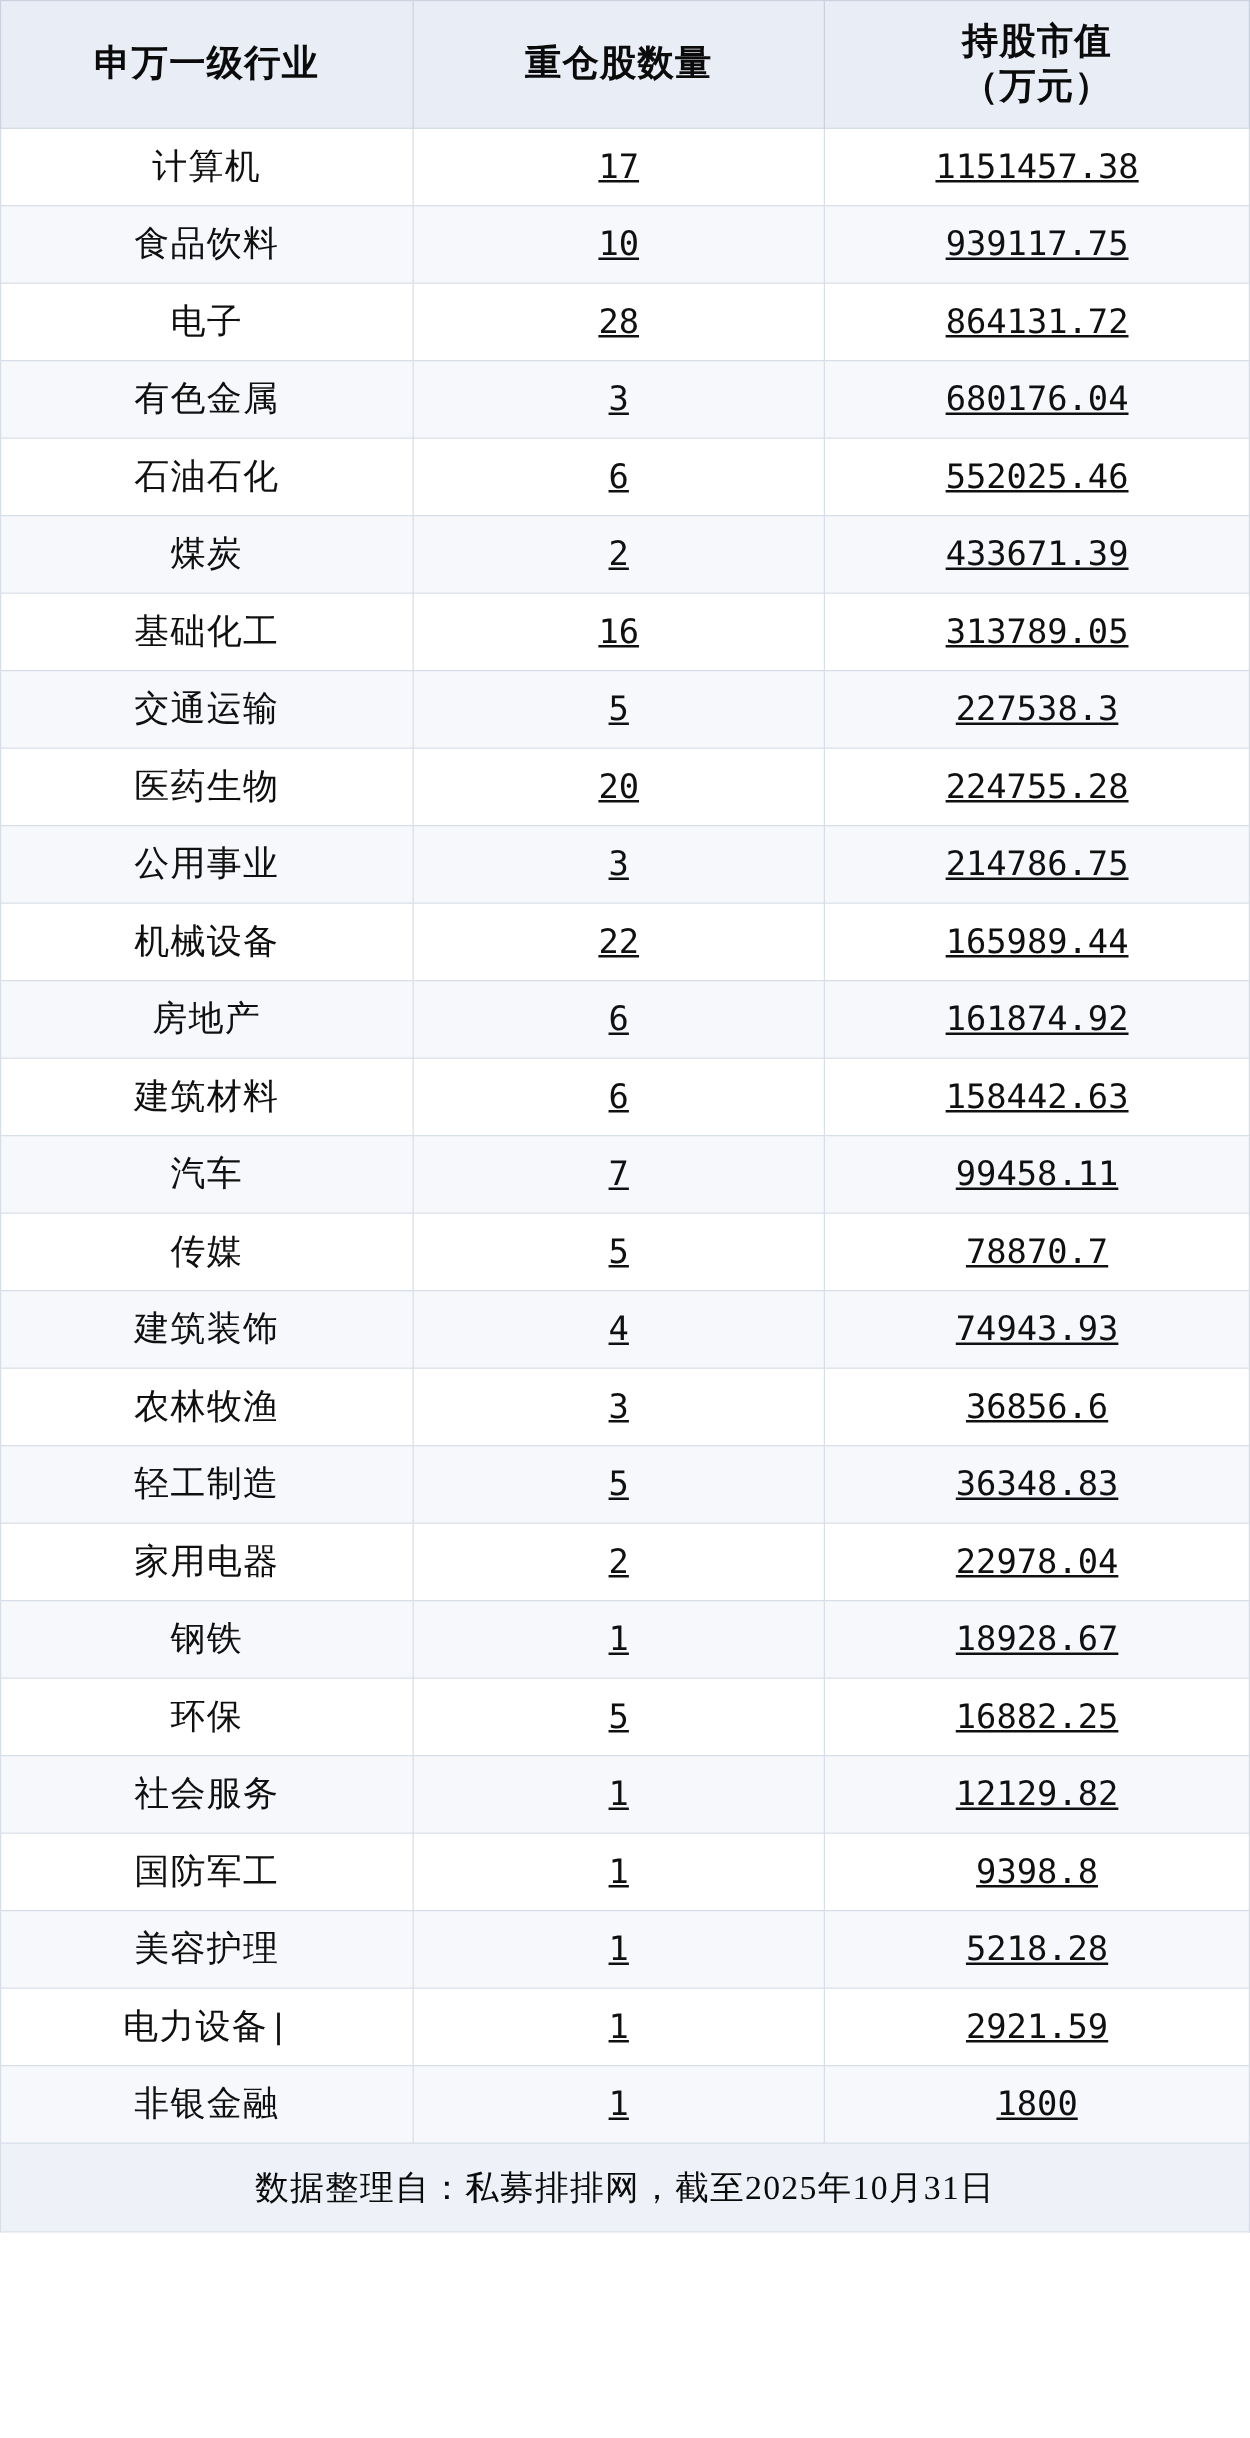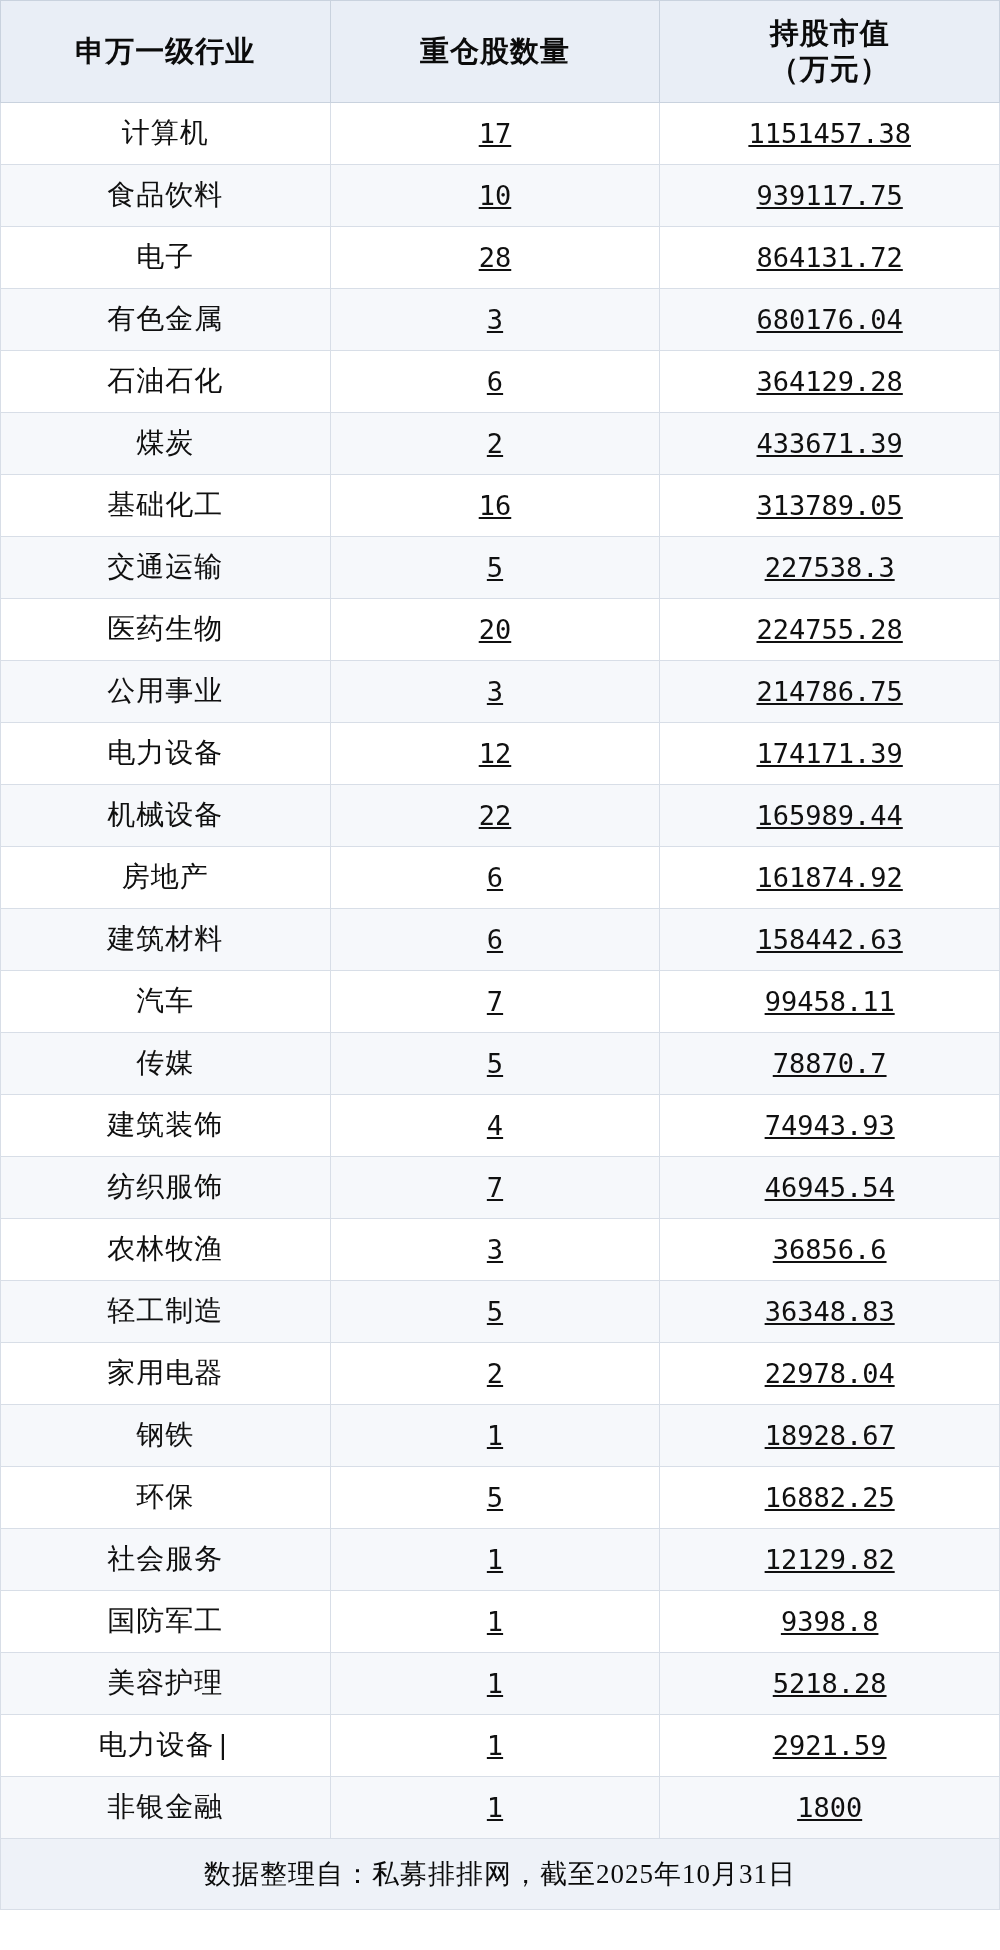--- a/index.html
+++ b/index.html
@@ -121,21 +121,21 @@
         <td class="col-value">864131.72</td>
       </tr>
       <tr>
         <td class="col-industry">有色金属</td>
         <td class="col-count">3</td>
         <td class="col-value">680176.04</td>
       </tr>
       <tr>
         <td class="col-industry">石油石化</td>
         <td class="col-count">6</td>
-        <td class="col-value">364129.28</td>
+        <td class="col-value">552025.46</td>
       </tr>
       <tr>
         <td class="col-industry">煤炭</td>
         <td class="col-count">2</td>
         <td class="col-value">433671.39</td>
       </tr>
       <tr>
         <td class="col-industry">基础化工</td>
         <td class="col-count">16</td>
         <td class="col-value">313789.05</td>
@@ -149,25 +149,20 @@
         <td class="col-industry">医药生物</td>
         <td class="col-count">20</td>
         <td class="col-value">224755.28</td>
       </tr>
       <tr>
         <td class="col-industry">公用事业</td>
         <td class="col-count">3</td>
         <td class="col-value">214786.75</td>
       </tr>
       <tr>
-        <td class="col-industry">电力设备</td>
-        <td class="col-count">12</td>
-        <td class="col-value">174171.39</td>
-      </tr>
-      <tr>
         <td class="col-industry">机械设备</td>
         <td class="col-count">22</td>
         <td class="col-value">165989.44</td>
       </tr>
       <tr>
         <td class="col-industry">房地产</td>
         <td class="col-count">6</td>
         <td class="col-value">161874.92</td>
       </tr>
       <tr>
@@ -184,25 +179,20 @@
         <td class="col-industry">传媒</td>
         <td class="col-count">5</td>
         <td class="col-value">78870.7</td>
       </tr>
       <tr>
         <td class="col-industry">建筑装饰</td>
         <td class="col-count">4</td>
         <td class="col-value">74943.93</td>
       </tr>
       <tr>
-        <td class="col-industry">纺织服饰</td>
-        <td class="col-count">7</td>
-        <td class="col-value">46945.54</td>
-      </tr>
-      <tr>
         <td class="col-industry">农林牧渔</td>
         <td class="col-count">3</td>
         <td class="col-value">36856.6</td>
       </tr>
       <tr>
         <td class="col-industry">轻工制造</td>
         <td class="col-count">5</td>
         <td class="col-value">36348.83</td>
       </tr>
       <tr>

